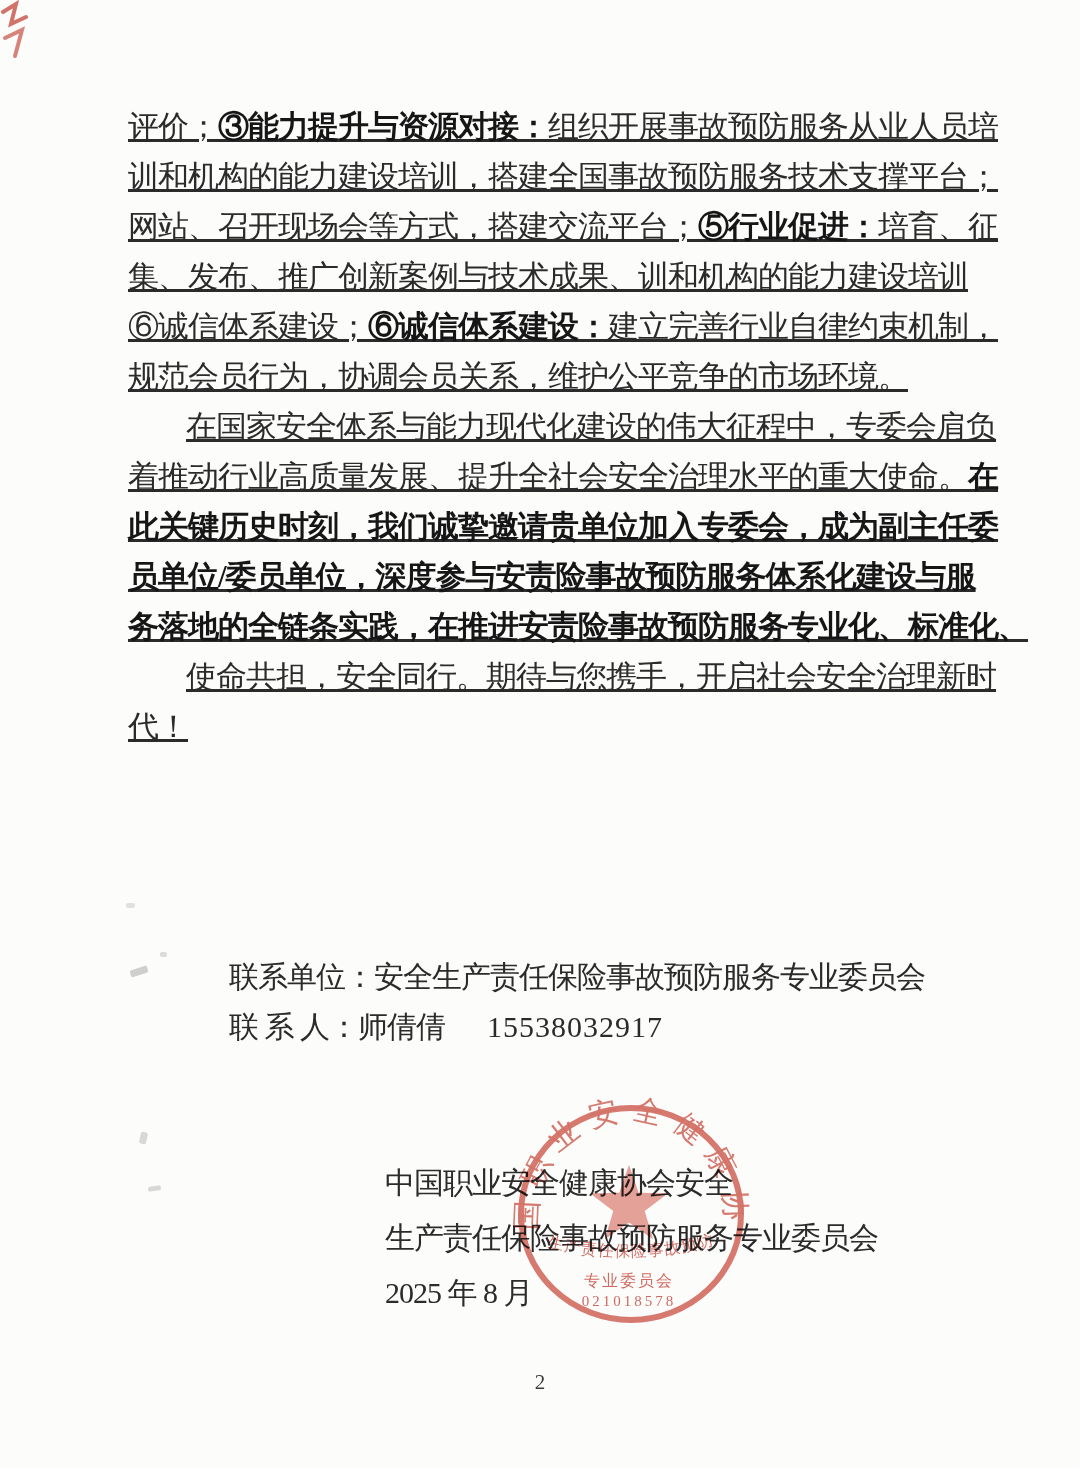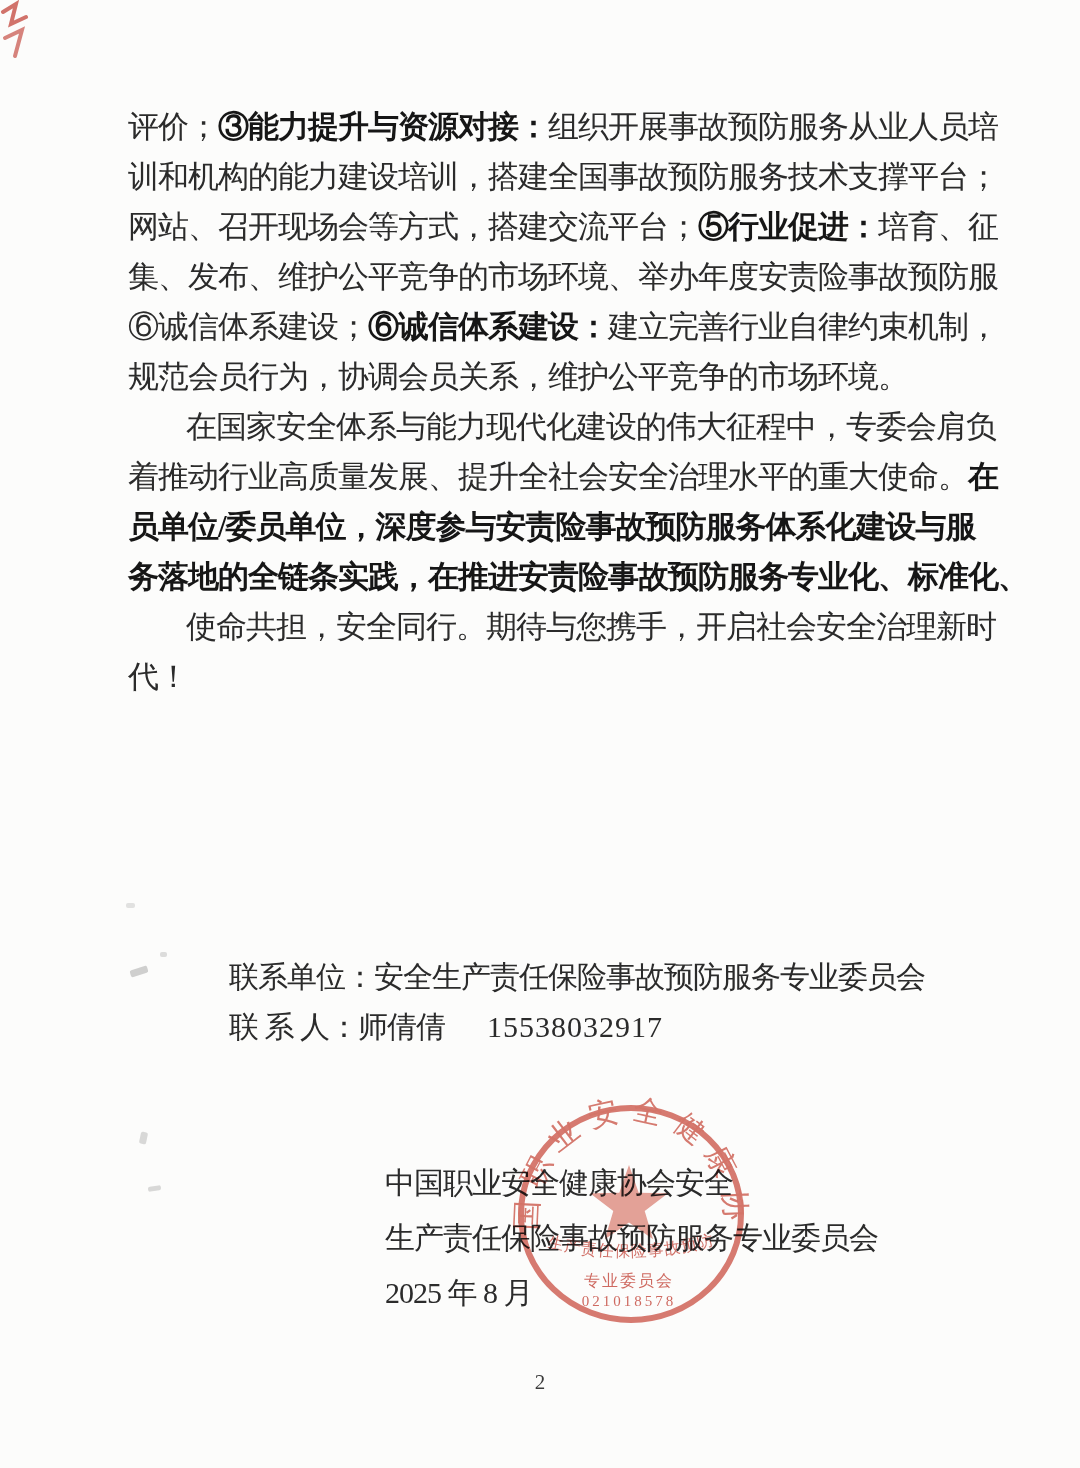--- a/index.html
+++ b/index.html
@@ -20,20 +20,21 @@
     top: 102px;
     width: 828px;
   }
   .tline {
     height: 50px;
     line-height: 50px;
     font-size: 31px;
     letter-spacing: -1px;
     white-space: nowrap;
     color: #2b2b2b;
+    text-decoration: underline;
   }
   .tline.indent { padding-left: 58px; }
   .seg.bold { font-weight: 700; color: #161616; }
 
   
   .contact {
     position: absolute;
     left: 185px;
     top: 952px;
     font-size: 30px;
@@ -107,25 +108,26 @@
   <div class="speck speck1"></div>
   <div class="speck speck2"></div>
   <div class="speck speck3"></div>
   <div class="speck speck4"></div>
   <div class="speck speck5"></div>
 
   <div class="textblock">
       <div class="tline"><span class="seg">评价；</span><span class="seg bold">③能力提升与资源对接：</span><span class="seg">组织开展事故预防服务从业人员培</span></div>
       <div class="tline"><span class="seg">训和机构的能力建设培训，搭建全国事故预防服务技术支撑平台；</span></div>
       <div class="tline"><span class="seg">网站、召开现场会等方式，搭建交流平台；</span><span class="seg bold">⑤行业促进：</span><span class="seg">培育、征</span></div>
-      <div class="tline"><span class="seg">集、发布、维护公平竞争的市场环境、举办年度安责险事故预防服</span></div>
+      <div class="tline"><span class="seg">集、发布、推广创新案例与技术成果、训和机构的能力建设培训</span></div>
       <div class="tline"><span class="seg">⑥诚信体系建设；</span><span class="seg bold">⑥诚信体系建设：</span><span class="seg">建立完善行业自律约束机制，</span></div>
       <div class="tline"><span class="seg">规范会员行为，协调会员关系，维护公平竞争的市场环境。</span></div>
       <div class="tline indent"><span class="seg">在国家安全体系与能力现代化建设的伟大征程中，专委会肩负</span></div>
       <div class="tline"><span class="seg">着推动行业高质量发展、提升全社会安全治理水平的重大使命。</span><span class="seg bold">在</span></div>
+      <div class="tline"><span class="seg bold">此关键历史时刻，我们诚挚邀请贵单位加入专委会，成为副主任委</span></div>
       <div class="tline"><span class="seg bold">员单位/委员单位，深度参与安责险事故预防服务体系化建设与服</span></div>
       <div class="tline"><span class="seg bold">务落地的全链条实践，在推进安责险事故预防服务专业化、标准化、</span></div>
       <div class="tline indent"><span class="seg">使命共担，安全同行。期待与您携手，开启社会安全治理新时</span></div>
       <div class="tline"><span class="seg">代！</span></div>
     </div>
 
   <div class="contact">
     <div class="cline">
       <span>联系单位：</span><span>安全生产责任保险事故预防服务专业委员会</span>
     </div>

